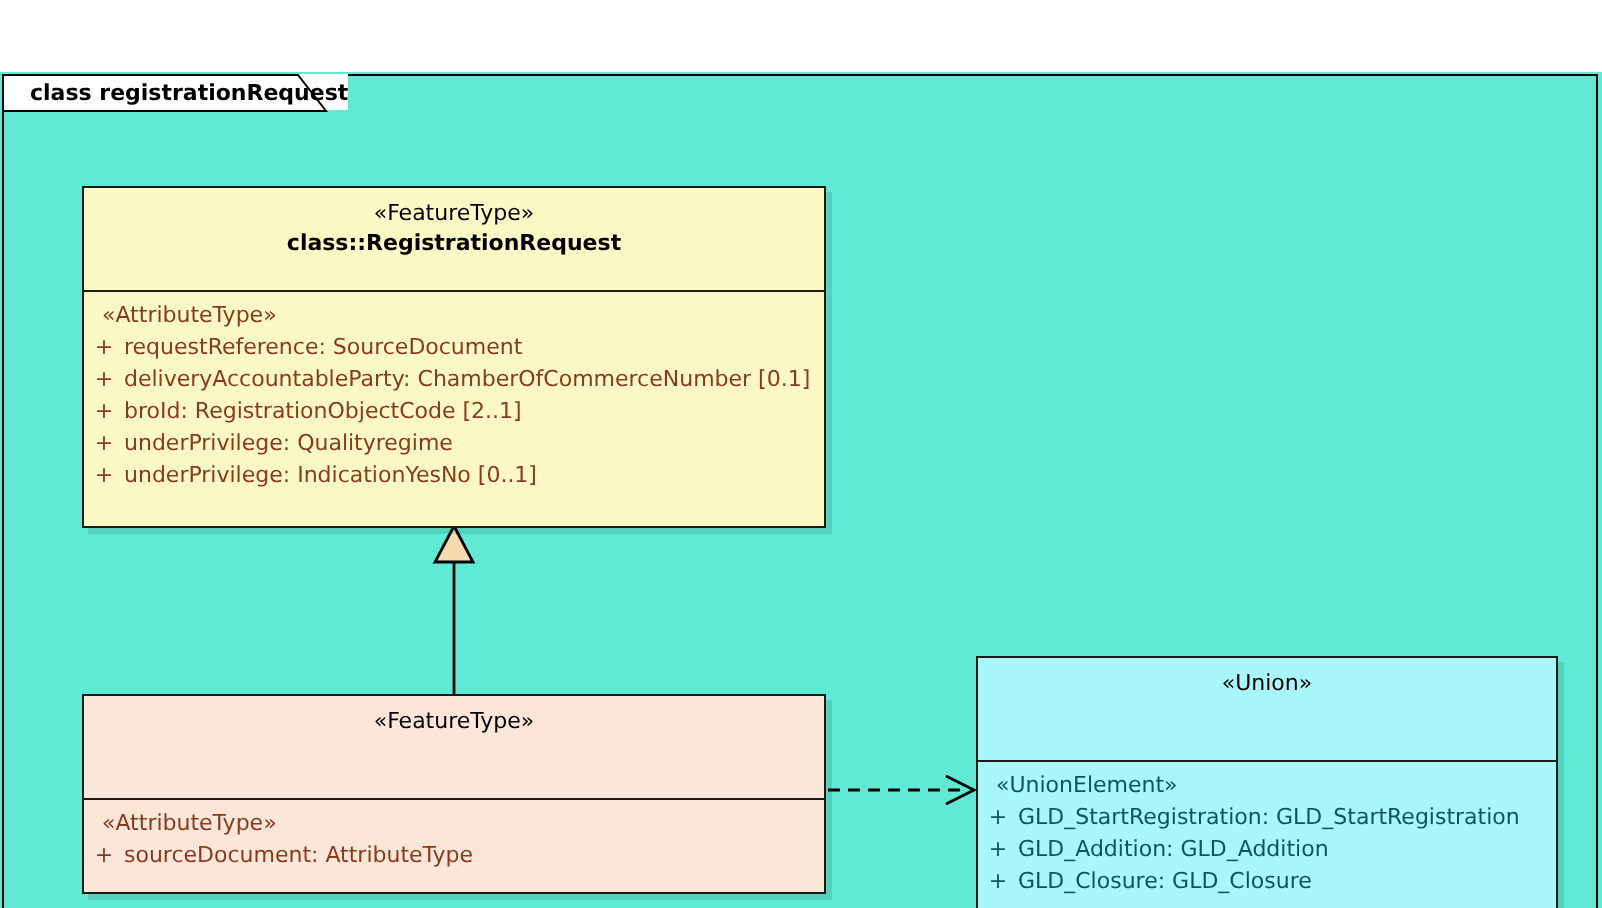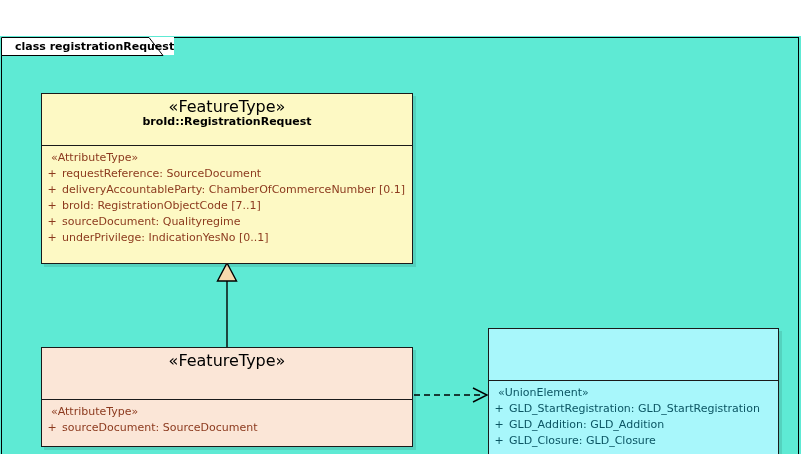--- a/index.html
+++ b/index.html
@@ -67,21 +67,21 @@
     border: 1px solid #1a1a1a;
     box-shadow: 3px 3px 0 0 rgba(0,0,0,0.10);
     z-index: 3;
   }
   .umlbox .header {
     text-align: center;
     padding: 5px 4px 5px 4px;
     box-sizing: border-box;
   }
   .umlbox .stereo {
-    font-size: 16px;
+    font-size: 11px;
     color: #000000;
     line-height: 15px;
     white-space: nowrap;
   }
   .umlbox .cname {
     font-size: 11px;
     font-weight: bold;
     color: #000000;
     line-height: 15px;
     white-space: nowrap;
@@ -190,64 +190,65 @@
   <div class="conn" style="left:0px; top:0px;">
     <svg width="801" height="454" viewBox="0 0 801 454">
       <line x1="414" y1="359" x2="484" y2="359" stroke="#000000" stroke-width="1.4" stroke-dasharray="6,4"></line>
       <polyline points="473,352 487,359 473,366" fill="none" stroke="#000000" stroke-width="1.4"></polyline>
     </svg>
   </div>
 
   <div class="umlbox" id="box-brocom">
     <div class="header">
       <div class="stereo">«FeatureType»</div>
-      <div class="cname">broId::RegistrationRequest</div>
+      <div class="cname">class::RegistrationRequest</div>
     </div>
     <div class="divider"></div>
     <div class="compartment">
       <div class="attr-stereo">«AttributeType»</div>
       <div class="attr-row">
         <span class="vis">+</span>
         <span class="sig">requestReference: SourceDocument</span>
       </div>
       <div class="attr-row">
         <span class="vis">+</span>
         <span class="sig">deliveryAccountableParty: ChamberOfCommerceNumber [0.1]</span>
       </div>
       <div class="attr-row">
         <span class="vis">+</span>
-        <span class="sig">broId: RegistrationObjectCode [7..1]</span>
-      </div>
-      <div class="attr-row">
-        <span class="vis">+</span>
-        <span class="sig">sourceDocument: Qualityregime</span>
+        <span class="sig">broId: RegistrationObjectCode [2..1]</span>
+      </div>
+      <div class="attr-row">
+        <span class="vis">+</span>
+        <span class="sig">underPrivilege: Qualityregime</span>
       </div>
       <div class="attr-row">
         <span class="vis">+</span>
         <span class="sig">underPrivilege: IndicationYesNo [0..1]</span>
       </div>
     </div>
   </div>
 
   <div class="umlbox" id="box-regreq">
     <div class="header">
       <div class="stereo">«FeatureType»</div>
     </div>
     <div class="divider"></div>
     <div class="compartment">
       <div class="attr-stereo">«AttributeType»</div>
       <div class="attr-row">
         <span class="vis">+</span>
-        <span class="sig">sourceDocument: SourceDocument</span>
+        <span class="sig">sourceDocument: AttributeType</span>
       </div>
     </div>
   </div>
 
   <div class="umlbox" id="box-sourcedoc">
     <div class="header">
+      <div class="stereo">«Union»</div>
     </div>
     <div class="divider"></div>
     <div class="compartment">
       <div class="attr-stereo">«UnionElement»</div>
       <div class="attr-row">
         <span class="vis">+</span>
         <span class="sig">GLD_StartRegistration: GLD_StartRegistration</span>
       </div>
       <div class="attr-row">
         <span class="vis">+</span>

